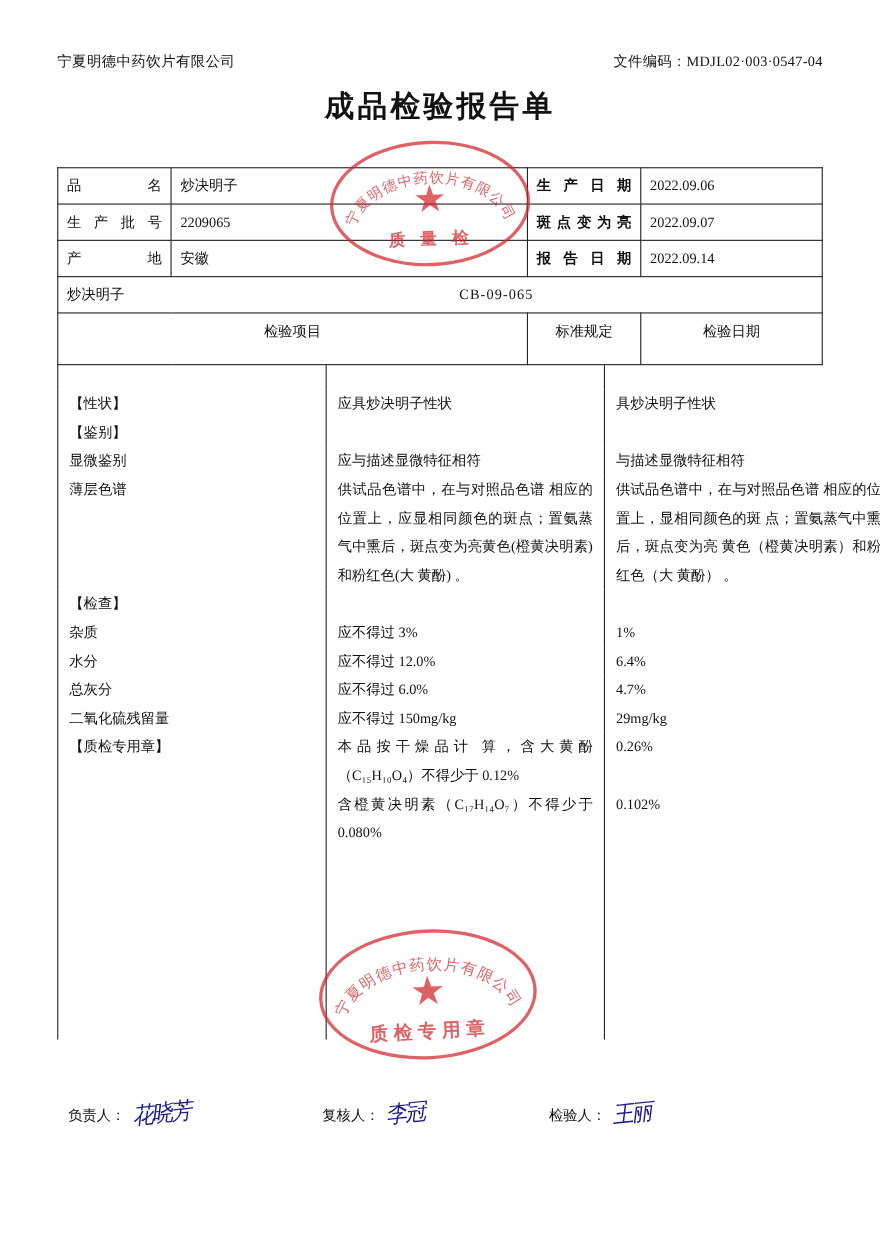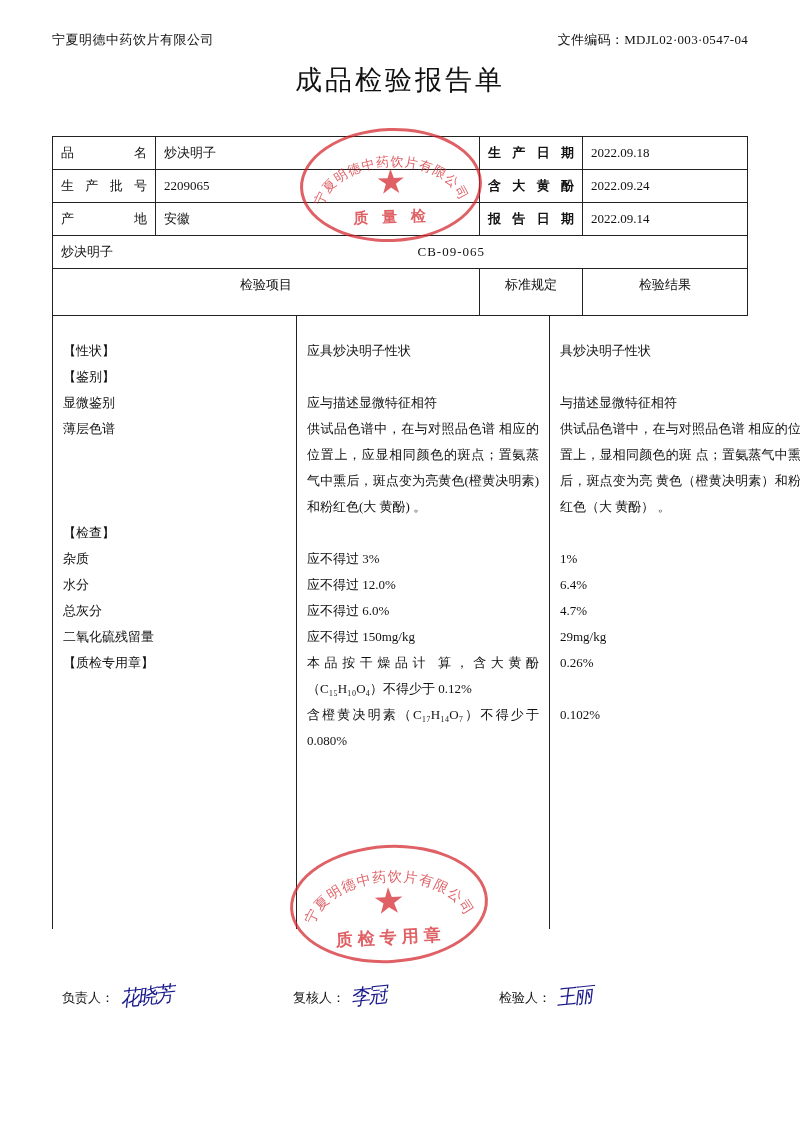--- a/index.html
+++ b/index.html
@@ -13,42 +13,42 @@
     font-family: "Liberation Serif", "DejaVu Serif", serif;
     color: #111111;
     position: relative;
     overflow: hidden;
   }
   .page {
     position: relative;
     width: 800px;
     height: 1094px;
     box-sizing: border-box;
-    padding: 32px 52px 0 52px;
+    padding: 48px 52px 0 52px;
   }
   
   .header-row {
     display: flex;
     justify-content: space-between;
     align-items: flex-end;
     font-size: 13px;
     line-height: 1.2;
     padding-bottom: 4px;
   }
   .company-name {
     letter-spacing: 0.5px;
   }
   .doc-code {
     letter-spacing: 0.3px;
   }
   
   .title {
     text-align: center;
     font-size: 27px;
-    font-weight: normal;
+    font-weight: bold;
     letter-spacing: 3px;
     margin: 10px 0 12px 0;
   }
   
   table.main {
     width: 100%;
     border-collapse: collapse;
     table-layout: fixed;
     margin-top: 38px;
   }
@@ -222,42 +222,42 @@
   </div>
 
   <div class="title">成品检验报告单</div>
 
   <table class="main">
     <tbody>
         <tr class="row-h">
       <td class="lbl">品　　名</td>
       <td>炒决明子</td>
       <td class="lbl center">生产日期</td>
-      <td class="val">2022.09.18</td>
+      <td class="val">2022.09.06</td>
     </tr>
     <tr class="row-h">
       <td class="lbl">生产批号</td>
       <td>2209065</td>
-      <td class="lbl center">含大黄酚</td>
-      <td class="val">2022.09.24</td>
+      <td class="lbl center">斑点变为亮</td>
+      <td class="val">2022.09.07</td>
     </tr>
     <tr class="row-h">
       <td class="lbl">产　　地</td>
       <td>安徽</td>
       <td class="lbl center">报告日期</td>
       <td class="val">2022.09.14</td>
     </tr>
     <tr class="row-h">
       <td class="report-no-label">炒决明子</td>
       <td class="report-no-val" colspan="3">CB-09-065</td>
     </tr>
     <tr class="colhead">
       <td class="c" colspan="2">检验项目</td>
       <td class="c">标准规定</td>
-      <td class="c">检验结果</td>
+      <td class="c">检验日期</td>
     </tr>
   </tbody>
     </table>
 
   <table class="items">
     <tbody>
         <tr class="pad-top">
       <td class="col-item"></td>
       <td class="col-std"></td>
       <td class="col-res"></td>

